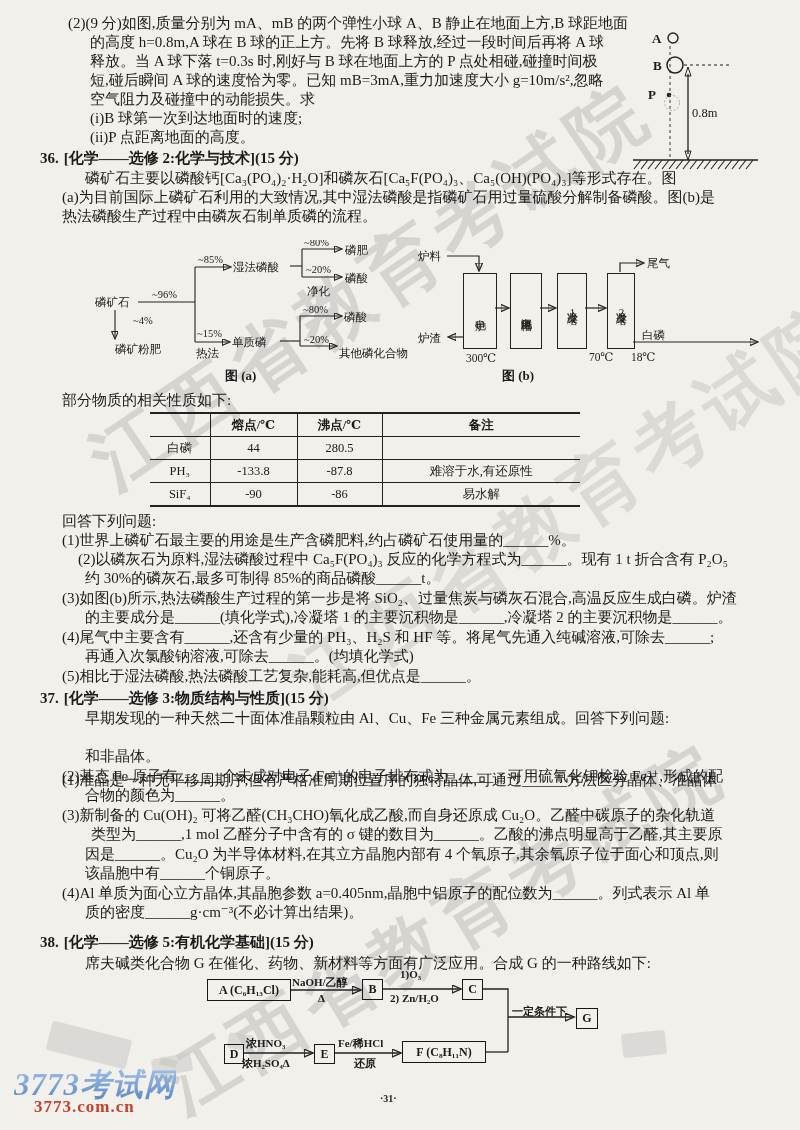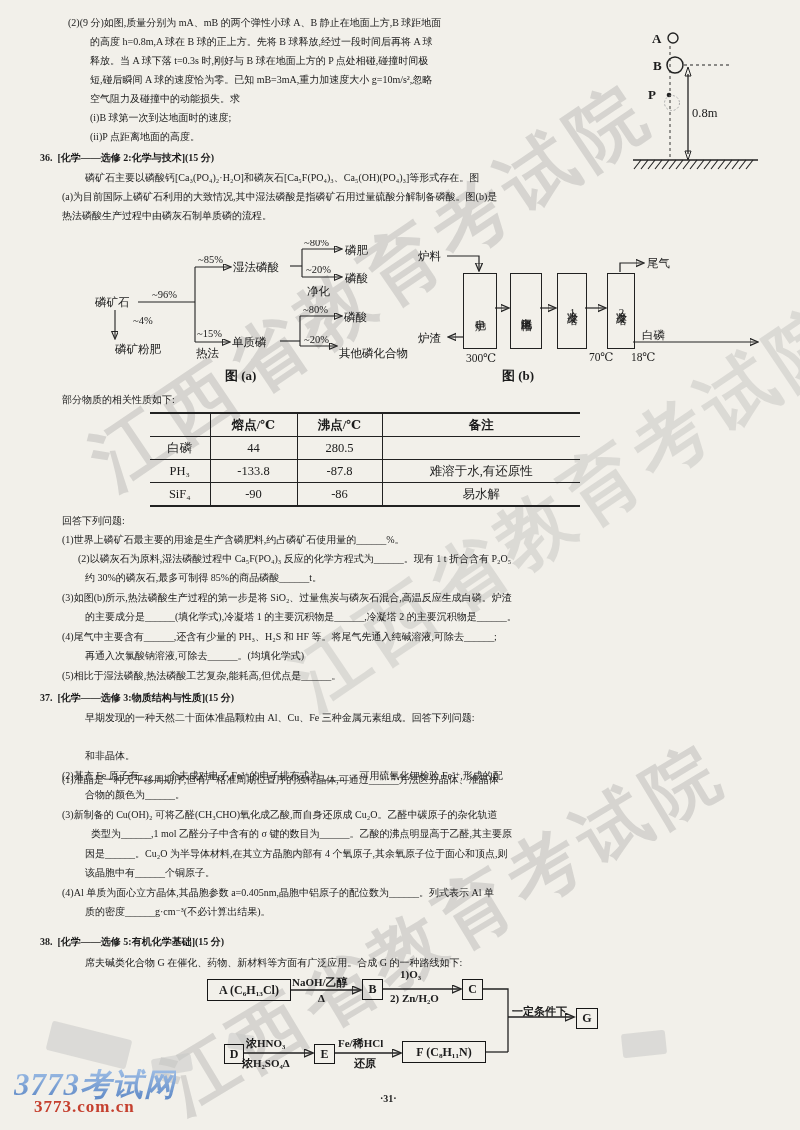--- a/index.html
+++ b/index.html
@@ -1,18 +1,18 @@
 <!DOCTYPE html>
 <html><head>
 <meta charset="utf-8">
 <style>
   html,body{margin:0;padding:0;}
   .page{position:relative;width:800px;height:1130px;background:#f2f0ea;overflow:hidden;
         font-family:"Liberation Serif","DejaVu Serif",serif;color:#1b1b1b;}
-  .ln{position:absolute;white-space:nowrap;font-size:10px;line-height:16px;color:#1b1b1b;}
+  .ln{position:absolute;white-space:nowrap;font-size:15px;line-height:16px;color:#1b1b1b;}
   .hdr{font-weight:bold;}
   .hdr .num{margin-right:5px;}
   .wm{position:absolute;font-weight:bold;color:#8f8f8f;opacity:.28;letter-spacing:8px;
       white-space:nowrap;transform-origin:left center;pointer-events:none;}
   .blob{position:absolute;background:#c9c9c6;opacity:.55;border-radius:3px;}
   .cap{position:absolute;font-size:13px;font-weight:bold;white-space:nowrap;}
   svg line,svg polyline,svg path{stroke:#222;fill:none;}
   svg text{font-size:11.5px;fill:#1b1b1b;font-family:"Liberation Serif","DejaVu Serif",serif;}
   svg text.pct{font-size:10.5px;}
   .figb-box{position:absolute;border:1.3px solid #222;display:flex;align-items:center;justify-content:center;background:transparent;}

